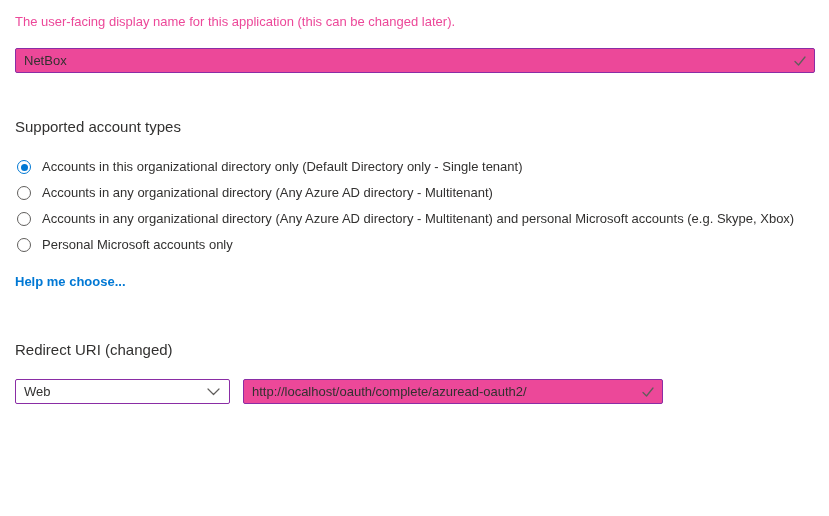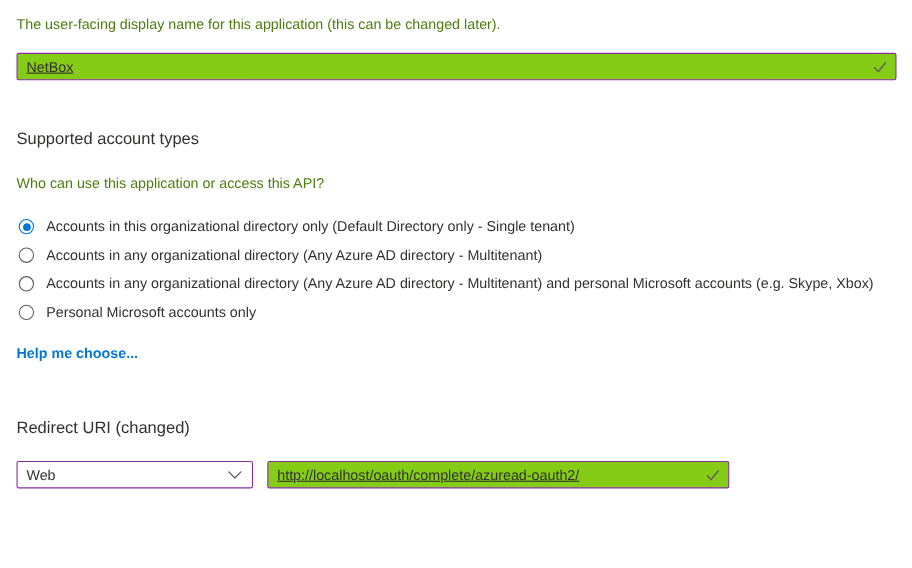--- a/index.html
+++ b/index.html
@@ -19,39 +19,38 @@
     color: #323130;
   }
   .title-name { margin-top: 10px; }
   .title-accounts { margin-top: 44px; }
   .title-redirect { margin-top: 50px; }
   .required { color: #e8352c; margin-right: 4px; }
 
   .desc, .question {
     font-size: 13px;
     line-height: 18px;
-    color: #4d7c0f;
+    color: #ec4899;
   }
   .desc-name { margin-top: 13px; }
   .question { margin-top: 21px; }
   .desc-redirect { margin-top: 15px; max-width: 803px; }
 
   .input-wrap { position: relative; }
   .input-wrap.name { margin-top: 17px; width: 800px; }
   .text-input {
     width: 100%; height: 25px;
     border: 1px solid #8a2da5;
     border-radius: 2px;
     padding: 0 26px 0 8px;
     font-family: "Liberation Sans", sans-serif;
     font-size: 13px;
     color: #323130;
-    background: #84cc16;
+    background: #ec4899;
     outline: none;
-    text-decoration: underline;
   }
   .valid-check {
     position: absolute; right: 8px; top: 50%;
     transform: translateY(-50%);
     width: 14px; height: 14px;
     display: flex; align-items: center; justify-content: center;
   }
 
   .radio-group { margin-top: 11px; }
   .radio-row {
@@ -121,21 +120,20 @@
     <span class="valid-check">
       <svg width="14" height="14" viewBox="0 0 14 14">
           <polyline points="2,7.5 5.5,11 12,3" fill="none" stroke="#605e5c" stroke-width="1.3" stroke-linecap="round" stroke-linejoin="round"></polyline>
         </svg>
     </span>
   </div>
 
   
   <h2 class="section-title title-accounts">Supported account types</h2>
 
-  <p class="question">Who can use this application or access this API?</p>
 
   <div class="radio-group">
     <div class="radio-row selected">
       <span class="radio"></span>
       <span class="radio-label">Accounts in this organizational directory only (Default Directory only - Single tenant)</span>
     </div>
     <div class="radio-row">
       <span class="radio"></span>
       <span class="radio-label">Accounts in any organizational directory (Any Azure AD directory - Multitenant)</span>
     </div>

